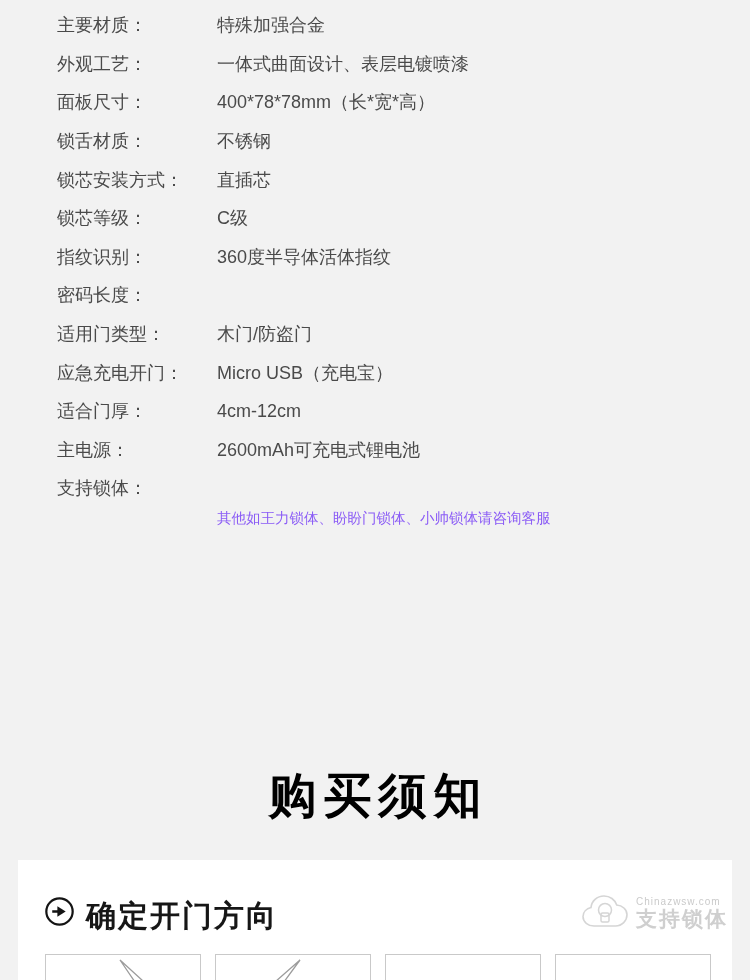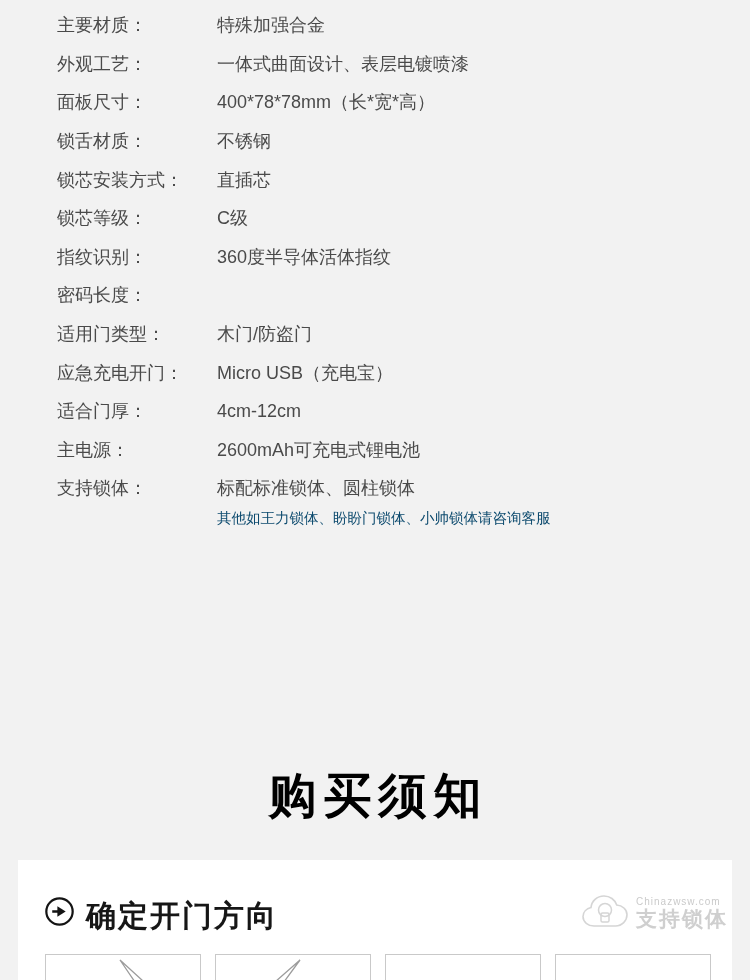--- a/index.html
+++ b/index.html
@@ -6,21 +6,21 @@
   body{font-family:"Liberation Sans","DejaVu Sans",sans-serif;}
   .page{
     position:relative;width:750px;height:980px;overflow:hidden;
     background:#f2f2f2;
   }
   
   .spec-list{position:absolute;top:6px;left:45px;right:32px;margin-left:12px;}
   .spec-row{display:flex;align-items:center;height:38.6px;font-size:18px;color:#4a4a4a;}
   .spec-label{width:160px;flex:none;white-space:nowrap;}
   .spec-value{white-space:nowrap;}
-  .spec-note{margin-left:160px;font-size:14.5px;line-height:20px;color:#0c4a6e;white-space:nowrap;}
+  .spec-note{margin-left:160px;font-size:14.5px;line-height:20px;color:#8b5cf6;white-space:nowrap;}
   
   .big-title{
     position:absolute;top:764px;left:0;width:100%;
     text-align:center;font-size:48px;font-weight:800;color:#000;
     letter-spacing:7px;text-indent:7px;
   }
   
   .panel{position:absolute;left:18px;right:18px;top:860px;bottom:0;background:#fff;}
   .panel-heading-row{position:absolute;left:26px;top:36px;display:flex;align-items:flex-start;}
   .panel-heading-icon{width:31px;height:31px;flex:none;margin-right:11px;}
@@ -89,21 +89,20 @@
     <div class="spec-row">
       <span class="spec-label">适合门厚：</span>
       <span class="spec-value">4cm-12cm</span>
     </div>
     <div class="spec-row">
       <span class="spec-label">主电源：</span>
       <span class="spec-value">2600mAh可充电式锂电池</span>
     </div>
     <div class="spec-row">
       <span class="spec-label">支持锁体：</span>
-      <span class="spec-value">标配标准锁体、圆柱锁体</span>
     </div>
     <div class="spec-note">其他如王力锁体、盼盼门锁体、小帅锁体请咨询客服</div>
   </div>
 
   <div class="big-title">购买须知</div>
 
   <div class="panel">
 
     <div class="panel-heading-row">
       <span class="panel-heading-icon">

